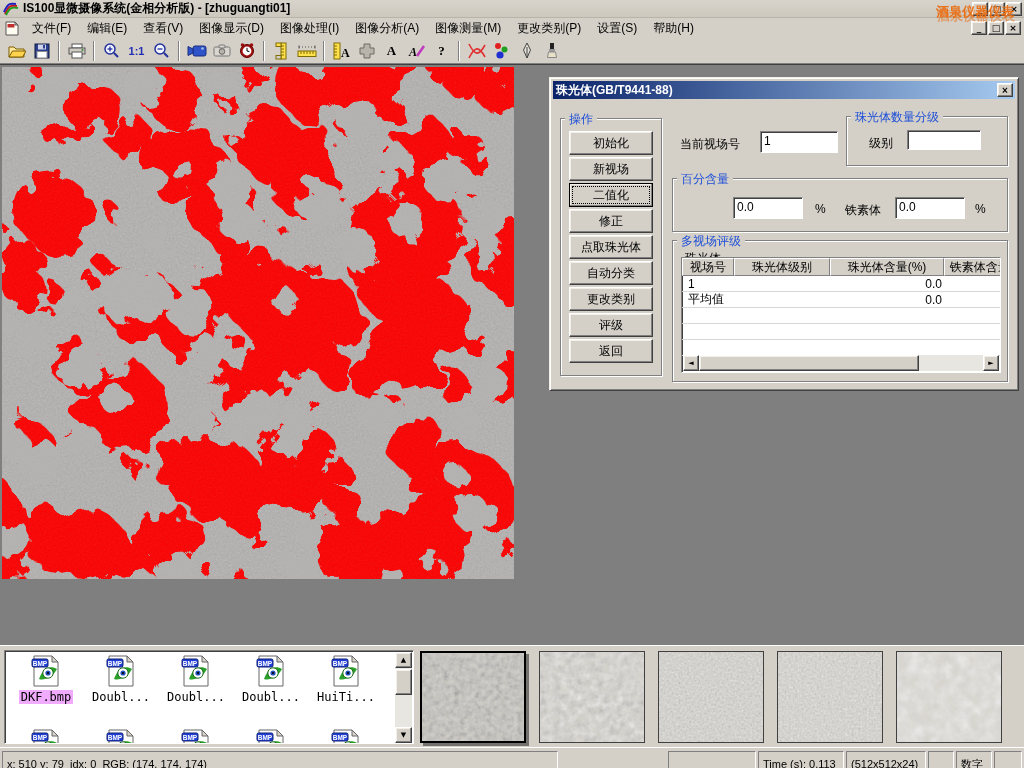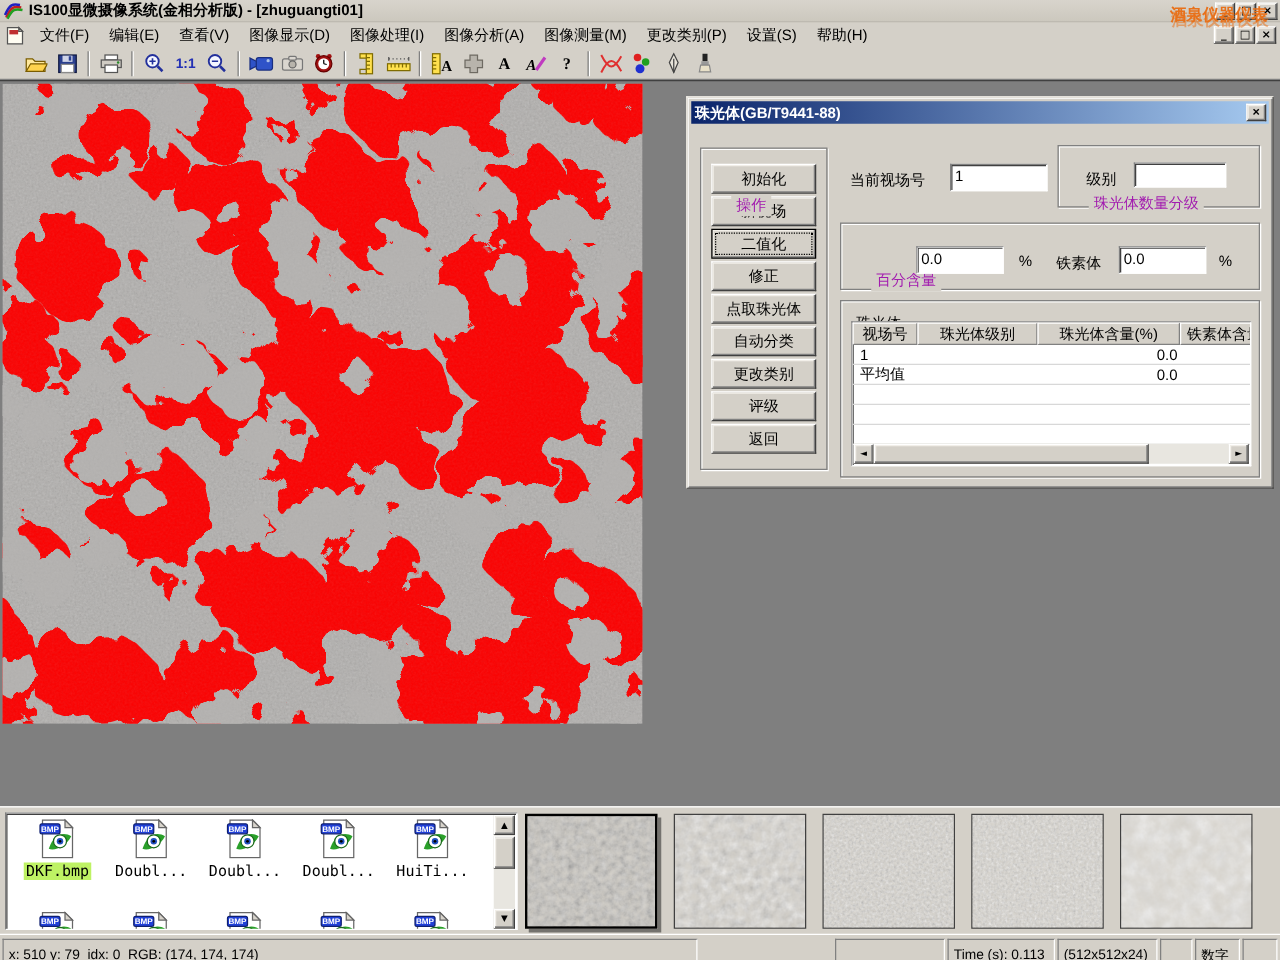--- a/index.html
+++ b/index.html
@@ -3,36 +3,36 @@
 <meta charset="utf-8">
 <style>
   * { margin:0; padding:0; box-sizing:border-box; }
   html,body { width:1024px; height:768px; overflow:hidden; }
   body { font-family:"Liberation Sans","DejaVu Sans",sans-serif; font-size:12px; background:#d4d0c8; position:relative; }
   .abs { position:absolute; }
 
   
   .bevel-out { border:1px solid; border-color:#ffffff #404040 #404040 #ffffff; box-shadow:inset -1px -1px 0 #808080, inset 1px 1px 0 #f2efe9; background:#d4d0c8; }
   .groupbox  { border:1px solid #808080; box-shadow:inset 1px 1px 0 #ffffff, 1px 1px 0 #ffffff; position:absolute; }
-  .groupbox > .glabel { position:absolute; top:-8px; left:24px; background:#d4d0c8; padding:0 4px; font-size:12px; color:#a21caf;margin-top:45px; }
+  .groupbox > .glabel { position:absolute; top:-8px; left:4px; background:#d4d0c8; padding:0 4px; font-size:12px; color:#1d4ed8; }
 
   
   #titlebar { left:0; top:0; width:1024px; height:18px; background:linear-gradient(#d8d4cc,#ccc8be); display:flex; align-items:center; padding-left:3px; border-bottom:1px solid #b8b4aa; }
   #titlebar .ttext { font-weight:bold; color:#000; font-size:12px; margin-left:4px; white-space:nowrap; }
   .winbtn { width:16px; height:14px; display:inline-flex; align-items:center; justify-content:center; font-size:9px; font-weight:bold; color:#000; font-family:"DejaVu Sans",sans-serif; }
   #title-buttons { position:absolute; right:2px; top:2px; display:flex; gap:1px; }
   #watermark { position:absolute; right:10px; top:3px; color:#e8711a; font-weight:bold; font-size:13px; text-shadow:1px 4px 0 rgba(232,113,26,.55); pointer-events:none; z-index:5; white-space:nowrap; }
 
   
   #menubar { left:0; top:18px; width:1024px; height:20px; background:#d4d0c8; display:flex; align-items:center; padding-left:4px; }
   .menu-item { padding:2px 8px; color:#000; white-space:nowrap; }
   #mdi-buttons { position:absolute; right:3px; top:21px; display:flex; gap:1px; }
 
   
-  #toolbar { left:0; top:38px; width:1024px; height:26px; background:#d4d0c8; border-bottom:1px solid #808080; display:flex; align-items:center; padding-left:16px; }
+  #toolbar { left:0; top:38px; width:1024px; height:26px; background:#d4d0c8; border-bottom:1px solid #808080; display:flex; align-items:center; padding-left:4px; }
   .tbtn { width:25px; height:22px; display:flex; align-items:center; justify-content:center; }
   .tsep { width:2px; height:20px; border-left:1px solid #808080; border-right:1px solid #ffffff; margin:0 4px; }
   .blue-txt { color:#2330b4; font-weight:bold; font-size:11px; }
   .bold-txt { font-weight:bold; font-size:13px; font-family:"Liberation Serif","DejaVu Serif",serif; }
 
   
   #workspace { left:0; top:64px; width:1024px; height:581px; background:#7f7f7f; border-top:1px solid #404040; }
   #main-image { position:absolute; left:2px; top:2px; width:512px; height:512px; }
 
   
@@ -55,21 +55,21 @@
   .td.num { justify-content:flex-end; }
   .hscroll { position:absolute; left:1px; bottom:1px; width:316px; height:16px; background:#e8e6e0; display:flex; }
   .sb-btn { width:16px; height:16px; display:flex; align-items:center; justify-content:center; font-size:7px; font-family:"DejaVu Sans",sans-serif; flex:none; }
   .sb-thumb { height:16px; flex:none; }
 
   
   #bottom-panel { left:0; top:645px; width:1024px; height:102px; background:#d4d0c8; border-top:1px solid #ffffff; }
   #filebox { position:absolute; left:4px; top:4px; width:410px; height:94px; background:#ffffff; border:1px solid; border-color:#808080 #fff #fff #808080; box-shadow:inset 1px 1px 0 #404040; overflow:hidden; }
   .file-item { position:absolute; width:70px; text-align:center; }
   .file-item .fname { font-family:"DejaVu Sans Mono","Liberation Mono",monospace; font-size:12px; color:#000; white-space:nowrap; display:inline-block; padding:0 2px; }
-  .file-item.selected .fname { background:#bef264; }
+  .file-item.selected .fname { background:#f0abfc; }
   #file-scrollbar { position:absolute; right:1px; top:1px; width:17px; height:91px; background:#e8e6e0; }
   #file-scrollbar .sb-thumbv { position:absolute; left:0; top:17px; width:17px; height:26px; }
 
   .thumb { position:absolute; top:5px; width:106px; height:92px; border:1px solid #404040; }
   .thumb.selected { border:2px solid #000; box-shadow:3px 3px 0 rgba(0,0,0,.45); }
 
   
   #statusbar { left:0; top:747px; width:1024px; height:21px; background:#d4d0c8; border-top:1px solid #ffffff; }
   .sbpanel { position:absolute; top:3px; height:16px; border:1px solid; border-color:#808080 #ffffff #ffffff #808080; font-size:11px; color:#000; display:flex; align-items:center; padding:12px 4px; white-space:pre; overflow:hidden; }
 </style>

